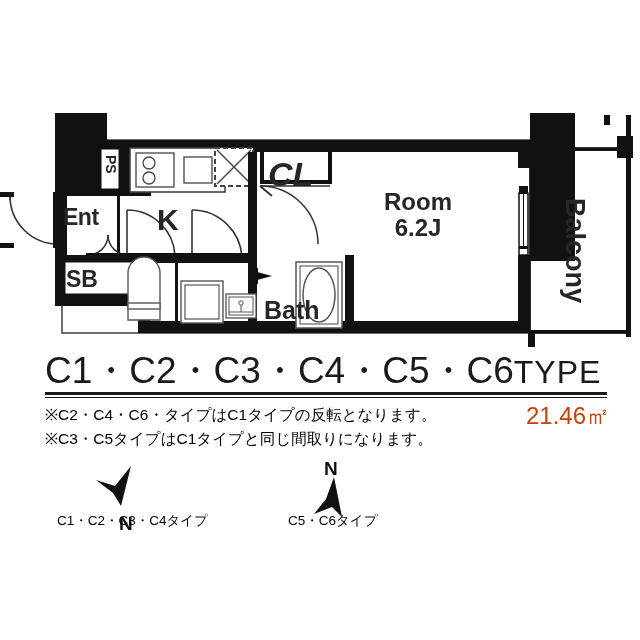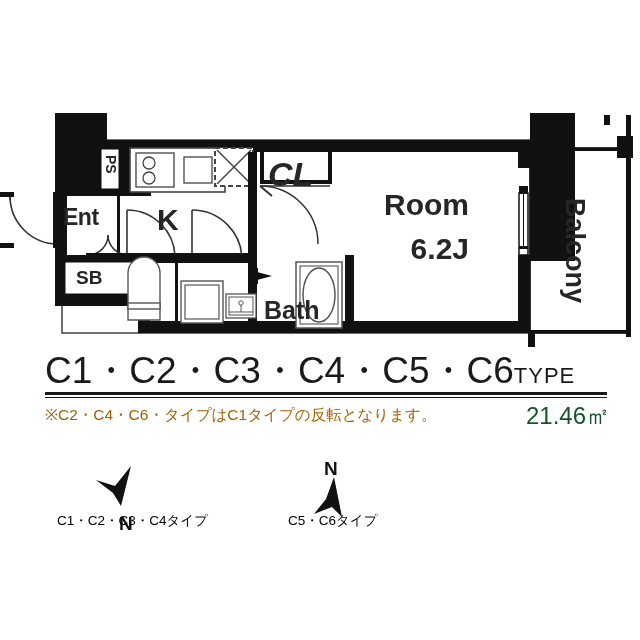--- a/index.html
+++ b/index.html
@@ -29,76 +29,76 @@
   }
   .lbl {
     position: absolute;
     font-family: "Liberation Sans", sans-serif;
     font-weight: bold;
     color: #262626;
     white-space: nowrap;
     line-height: 1;
   }
   #ent-label   { left: 63px;  top: 206px; font-size: 23px; letter-spacing: -0.5px;}
-  #sb-label    { left: 76px;  top: 268px; font-size: 19px; }
+  #sb-label    { left: 66px;  top: 268px; font-size: 23px; }
   #ps-label    { left: 104px; top: 155px; font-size: 14px;
                  writing-mode: vertical-rl; text-orientation: mixed; }
   #k-label     { left: 157px; top: 205px; font-size: 30px; }
   #cl-label    { left: 268px; top: 157px; font-size: 34px; font-style: italic; }
   #bath-label  { left: 264px; top: 298px; font-size: 25px; }
-  #room-label  { left: 384px; top: 190px; font-size: 30px; text-align: right; }
-  #room-label .rm2 { display: block; margin-top: 14px; }
+  #room-label  { left: 384px; top: 190px; font-size: 24px; text-align: center; }
+  #room-label .rm2 { display: block; margin-top: 2px; }
   #balcony-label {
     left: 561px; top: 198px; font-size: 27px;
     writing-mode: vertical-rl; text-orientation: mixed;
   }
 
   
   #title-band {
     position: absolute;
     left: 45px;
     top: 352px;
     width: 562px;
   }
   #type-title {
     font-family: "Liberation Sans", sans-serif;
     font-size: 37px;
     letter-spacing: 0px;
     color: #1a1a1a;
     white-space: nowrap;
     line-height: 1.0;
   }
-  #type-title .tsuffix { font-size: 22px; letter-spacing: 1px; }
+  #type-title .tsuffix { font-size: 32px; letter-spacing: 1px; }
   #rule-thick {
     margin-top: 3px;
     border-top: 3px solid #1a1a1a;
   }
   #rule-thin {
     margin-top: 2px;
     border-top: 1px solid #1a1a1a;
   }
 
   #notes {
     position: absolute;
     left: 45px;
     top: 403px;
     font-family: "Liberation Sans", sans-serif;
     font-size: 15.5px;
-    color: #a16207;
+    color: #000000;
     line-height: 1.55;
   }
   #notes div { white-space: nowrap; }
 
   #area-value {
     position: absolute;
     right: 30px;
     top: 400px;
     font-family: "Liberation Sans", sans-serif;
     font-size: 24px;
-    color: #14532d;
+    color: #c2410c;
     white-space: nowrap;
   }
 
   
   .compass { position: absolute; }
   #compass-a { left: 85px;  top: 462px; width: 130px; height: 75px; }
   #compass-b { left: 290px; top: 455px; width: 130px; height: 80px; }
   .compass-caption {
     position: absolute;
     font-family: "Liberation Sans", sans-serif;
@@ -291,20 +291,21 @@
   <div class="lbl" id="balcony-label">Balcony</div>
 
   <div id="title-band">
     <div id="type-title"><span>C1・C2・C3・C4・C5・C6</span><span class="tsuffix">TYPE</span></div>
     <div id="rule-thick"></div>
     <div id="rule-thin"></div>
   </div>
 
   <div id="notes">
     <div>※C2・C4・C6・タイプはC1タイプの反転となります。</div>
+    <div>※C3・C5タイプはC1タイプと同じ間取りになります。</div>
   </div>
 
   <div id="area-value">21.46㎡</div>
 
   <svg class="compass" id="compass-a" viewBox="0 0 130 75">
     <path d="M46,4 L36,44 L28,31 L11,18 L30,24 Z" fill="#111"></path>
     <text x="34" y="68" font-family="Liberation Sans, sans-serif" font-size="19" font-weight="bold" fill="#111">N</text>
   </svg>
   <div class="compass-caption" id="caption-a">C1・C2・C3・C4タイプ</div>
 

